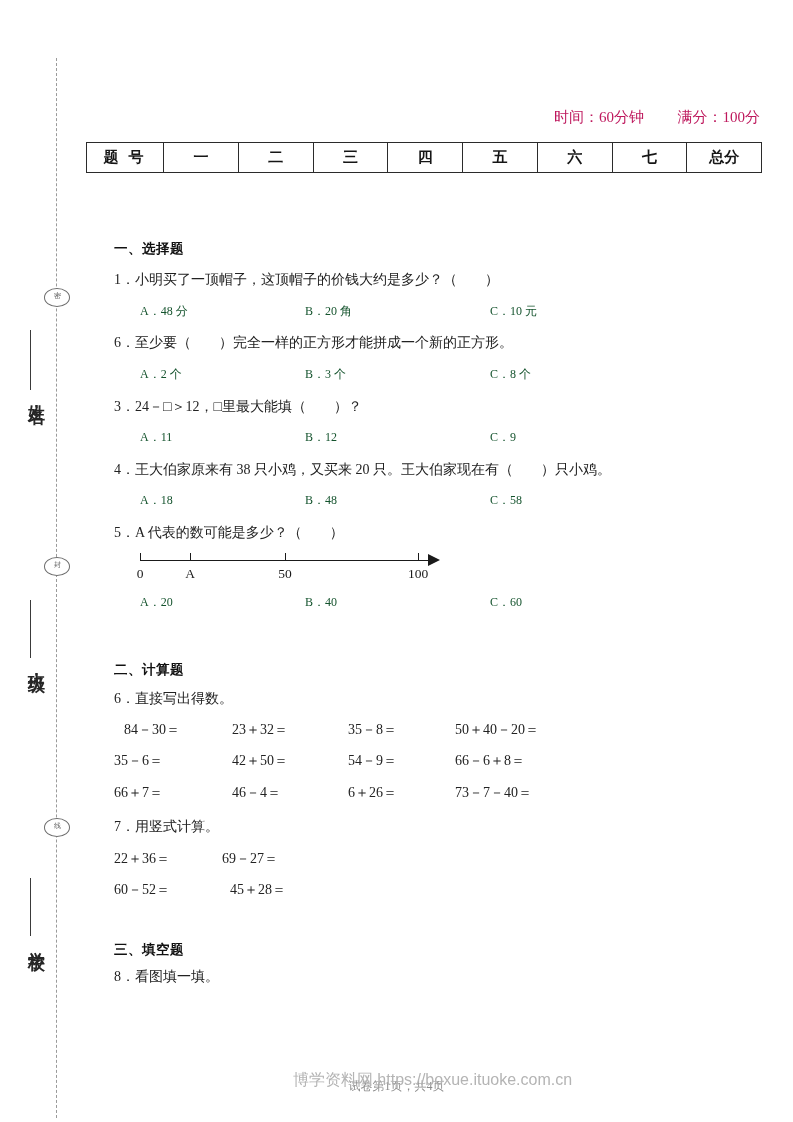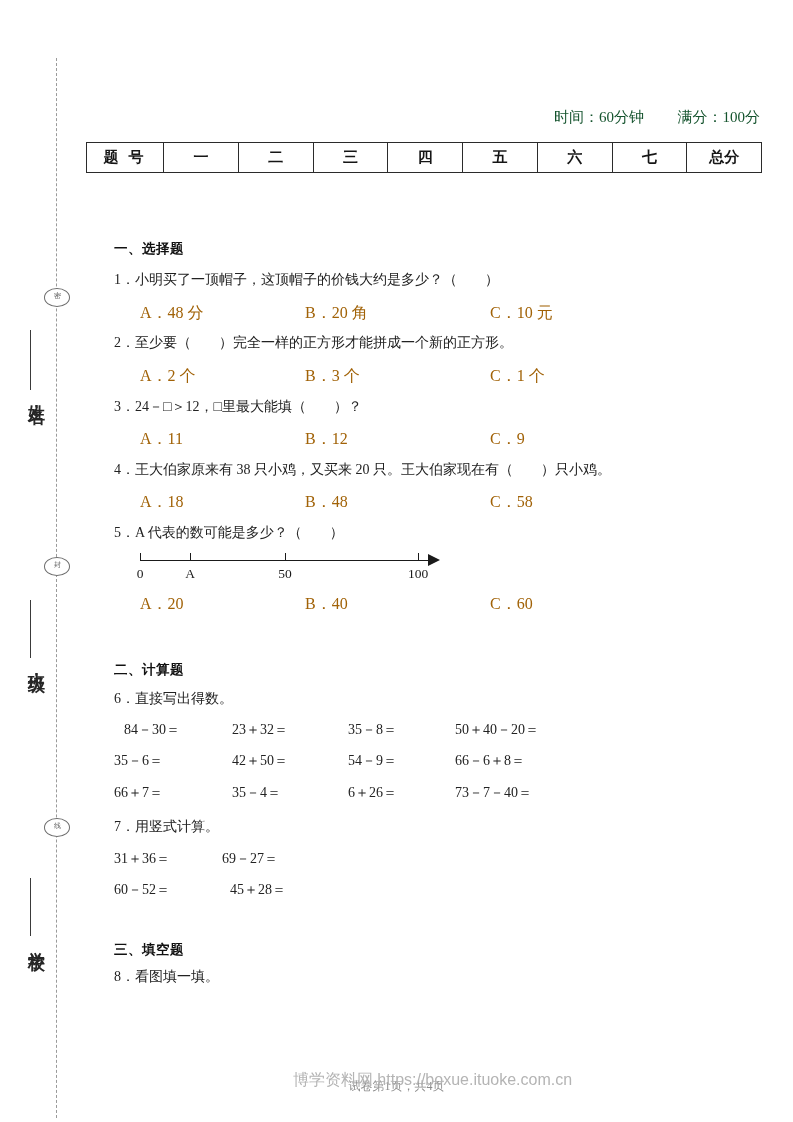--- a/index.html
+++ b/index.html
@@ -88,21 +88,21 @@
     font-size: 30px;
     letter-spacing: 1px;
     color: #000000;
     white-space: nowrap;
   }
   .meta-line {
     position: absolute;
     right: 33px;
     top: 108px;
     font-size: 15px;
-    color: #14532d;
+    color: #be185d;
     white-space: nowrap;
   }
   .meta-line .meta-gap { display: inline-block; width: 26px; }
 
   
   .score-table {
     position: absolute;
     left: 86px;
     top: 142px;
     width: 676px;
@@ -139,22 +139,22 @@
   }
   .q-stem {
     position: absolute;
     left: 114px;
     font-size: 14px;
     color: #222222;
     white-space: nowrap;
   }
   .opt {
     position: absolute;
-    font-size: 16px;
-    color: #a16207;
+    font-size: 12px;
+    color: #14532d;
     white-space: nowrap;
   }
   .opt-a { left: 140px; }
   .opt-b { left: 305px; font-family: Liberation Serif, serif; }
   .opt-c { left: 490px; }
 
   .calc-cell {
     position: absolute;
     font-size: 14px;
     color: #222222;
@@ -260,24 +260,24 @@
 
   <div class="content">
 
     <div class="sec-head" style="top:240px">一、选择题</div>
 
     <div class="q-stem" style="top:271px">1．小明买了一顶帽子，这顶帽子的价钱大约是多少？（　　）</div>
     <div class="opt opt-a" style="top:303px">A．48 分</div>
     <div class="opt opt-b" style="top:303px">B．20 角</div>
     <div class="opt opt-c" style="top:303px">C．10 元</div>
 
-    <div class="q-stem" style="top:334px">2．至少要（　　）完全一样的正方形才能拼成一个新的正方形。</div>
+    <div class="q-stem" style="top:334px">6．至少要（　　）完全一样的正方形才能拼成一个新的正方形。</div>
     <div class="opt opt-a" style="top:366px">A．2 个</div>
     <div class="opt opt-b" style="top:366px">B．3 个</div>
-    <div class="opt opt-c" style="top:366px">C．1 个</div>
+    <div class="opt opt-c" style="top:366px">C．8 个</div>
 
     <div class="q-stem" style="top:398px">3．24－□＞12，□里最大能填（　　）？</div>
     <div class="opt opt-a" style="top:429px">A．11</div>
     <div class="opt opt-b" style="top:429px">B．12</div>
     <div class="opt opt-c" style="top:429px">C．9</div>
 
     <div class="q-stem" style="top:461px">4．王大伯家原来有 38 只小鸡，又买来 20 只。王大伯家现在有（　　）只小鸡。</div>
     <div class="opt opt-a" style="top:492px">A．18</div>
     <div class="opt opt-b" style="top:492px">B．48</div>
     <div class="opt opt-c" style="top:492px">C．58</div>
@@ -312,27 +312,27 @@
     <div class="calc-cell" style="left:232px; top:721px">23＋32＝</div>
     <div class="calc-cell" style="left:348px; top:721px">35－8＝</div>
     <div class="calc-cell" style="left:455px; top:721px">50＋40－20＝</div>
 
     <div class="calc-cell" style="left:114px; top:752px">35－6＝</div>
     <div class="calc-cell" style="left:232px; top:752px">42＋50＝</div>
     <div class="calc-cell" style="left:348px; top:752px">54－9＝</div>
     <div class="calc-cell" style="left:455px; top:752px">66－6＋8＝</div>
 
     <div class="calc-cell" style="left:114px; top:784px">66＋7＝</div>
-    <div class="calc-cell" style="left:232px; top:784px">35－4＝</div>
+    <div class="calc-cell" style="left:232px; top:784px">46－4＝</div>
     <div class="calc-cell" style="left:348px; top:784px">6＋26＝</div>
     <div class="calc-cell" style="left:455px; top:784px">73－7－40＝</div>
 
     <div class="q-stem" style="top:818px">7．用竖式计算。</div>
 
-    <div class="calc-cell" style="left:114px; top:850px">31＋36＝</div>
+    <div class="calc-cell" style="left:114px; top:850px">22＋36＝</div>
     <div class="calc-cell" style="left:222px; top:850px">69－27＝</div>
     <div class="calc-cell" style="left:114px; top:881px">60－52＝</div>
     <div class="calc-cell" style="left:230px; top:881px">45＋28＝</div>
 
     <div class="sec-head" style="top:941px">三、填空题</div>
     <div class="q-stem" style="top:968px">8．看图填一填。</div>
   </div>
 
   <div class="footer-page">试卷第1页，共4页</div>
   <div class="watermark">博学资料网 https://boxue.ituoke.com.cn</div>

